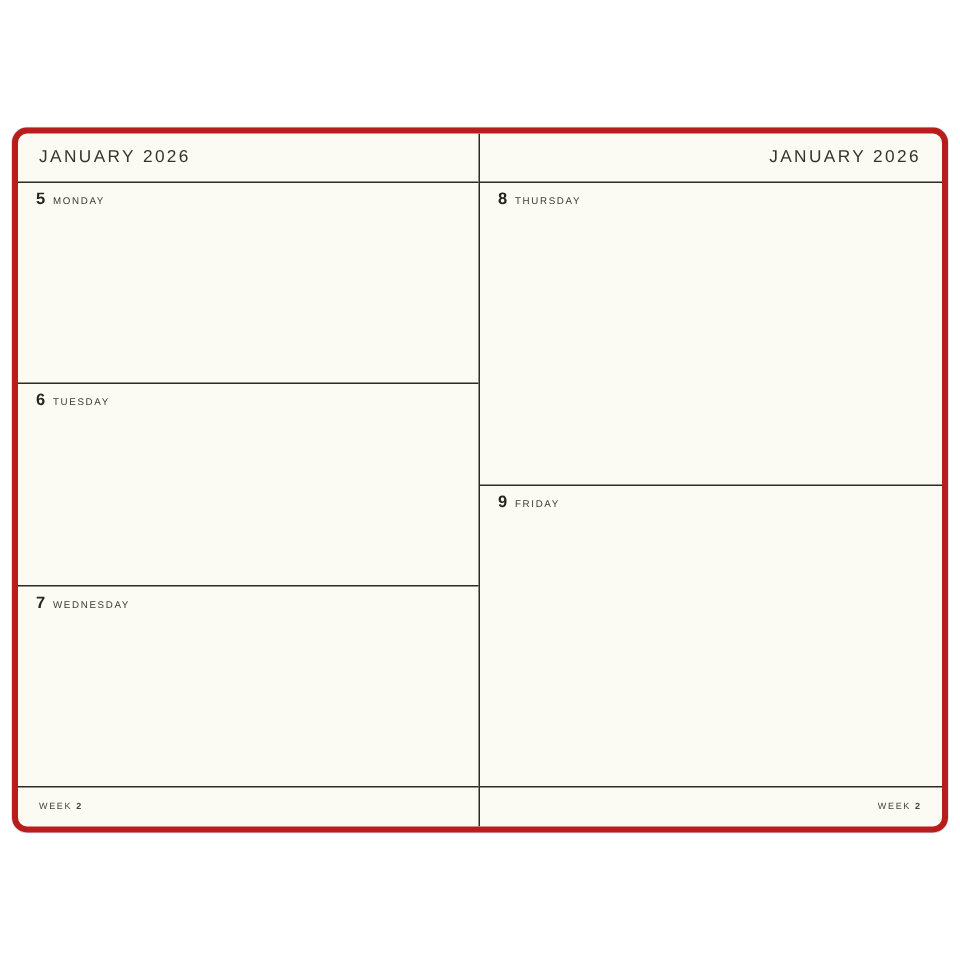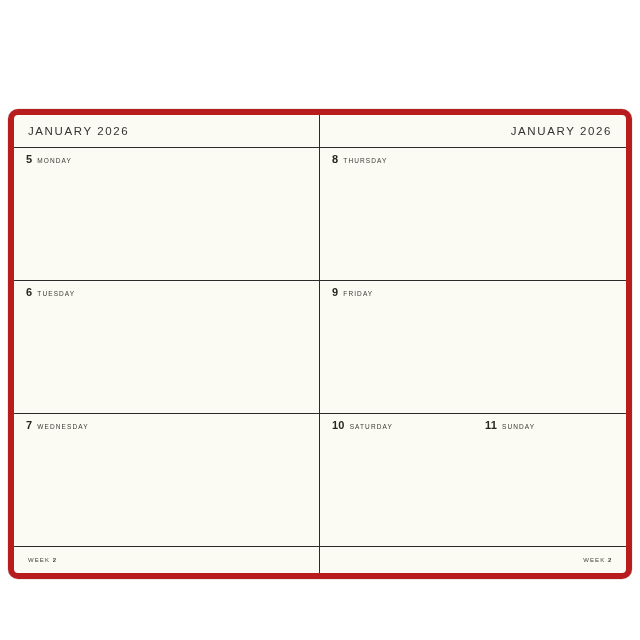--- a/index.html
+++ b/index.html
@@ -18,27 +18,26 @@
     top: 85px;
     width: 624px;
     height: 470px;
   }
 
   .page-spread {
     position: relative;
     width: 100%;
     height: 100%;
     background: #fbfaf3;
-    border: 6px solid #b91c1c;
+    border: 4px solid #b91c1c;
     border-radius: 10px;
     box-sizing: border-box;
     display: flex;
     overflow: hidden;
     box-shadow: 0 0 0 0.5px rgba(0,0,0,0.15);
-    margin-top: 24px;
   }
 
   .page {
     position: relative;
     width: 50%;
     height: 100%;
     box-sizing: border-box;
     display: flex;
     flex-direction: column;
   }
@@ -200,34 +199,20 @@
 
         <div class="day-row">
           <div class="day-cell">
             <div class="day-label">
               <span class="day-num">9</span>
               <span class="day-name">FRIDAY</span>
             </div>
           </div>
         </div>
 
-        <div class="day-row">
-          <div class="day-cell">
-            <div class="day-label">
-              <span class="day-num">10</span>
-              <span class="day-name">SATURDAY</span>
-            </div>
-          </div>
-          <div class="day-cell split-right">
-            <div class="day-label">
-              <span class="day-num">11</span>
-              <span class="day-name">SUNDAY</span>
-            </div>
-          </div>
-        </div>
       </div>
 
       <div class="page-footer">
         <span class="week-label"><span>WEEK </span><b>2</b></span>
       </div>
     </div>
 
   </div>
 </div>
 

